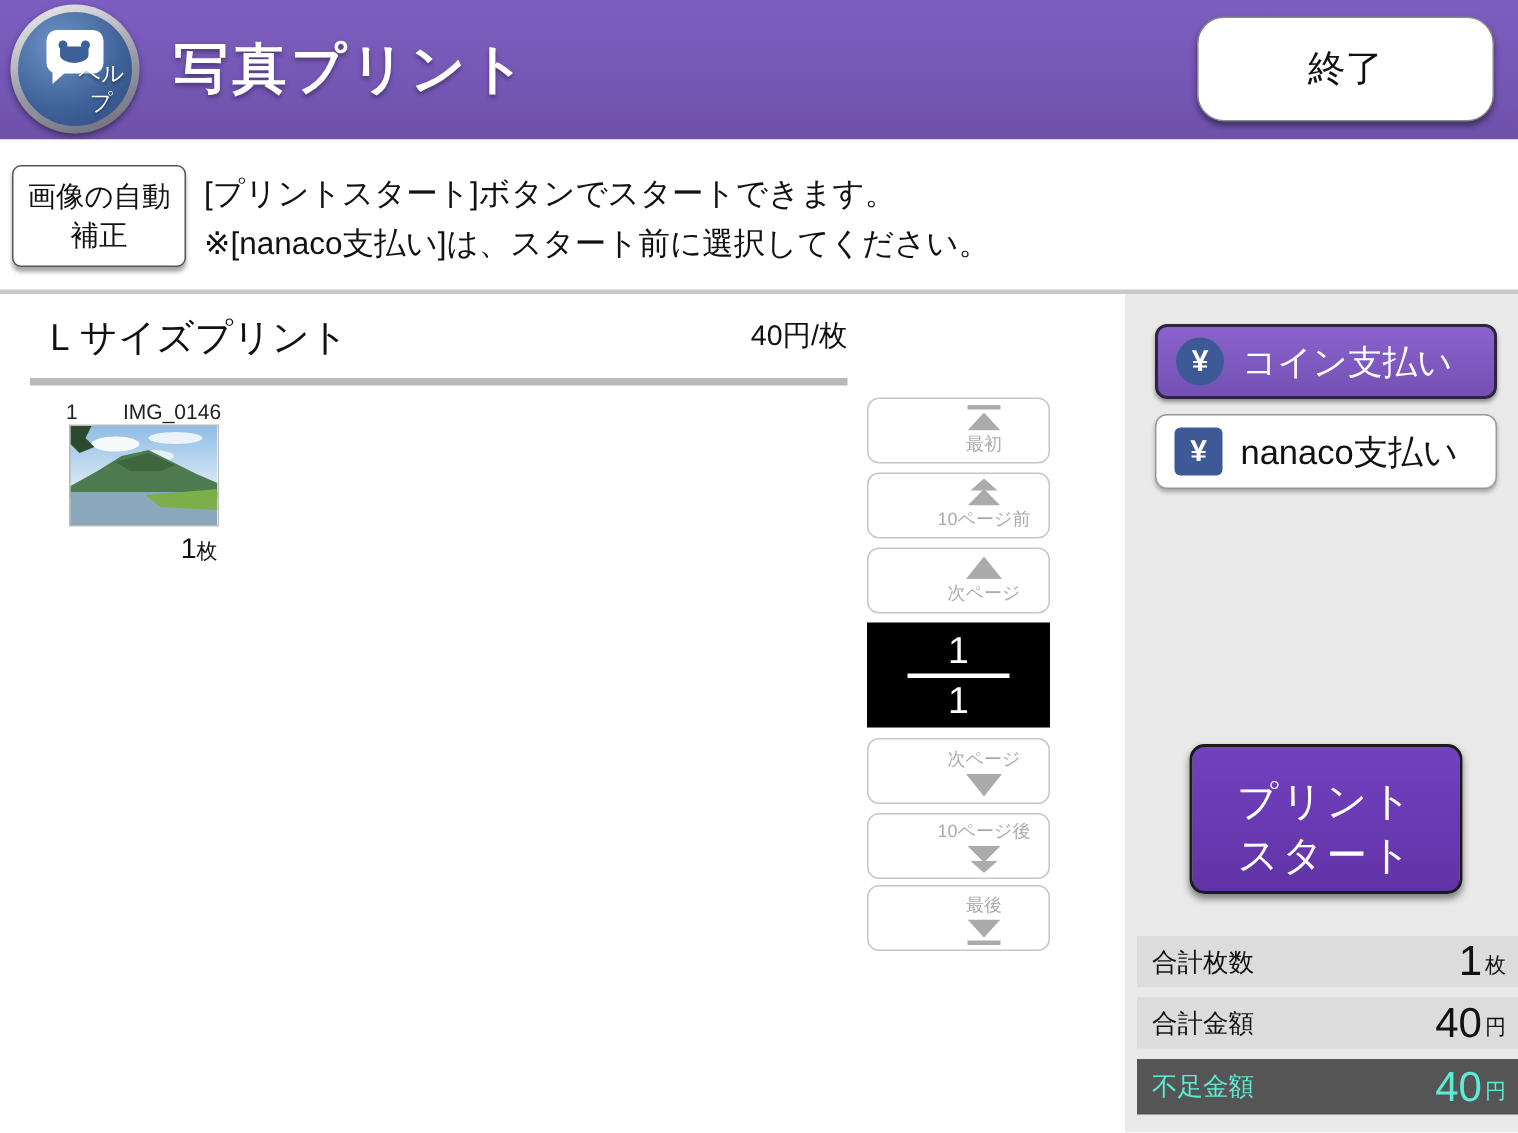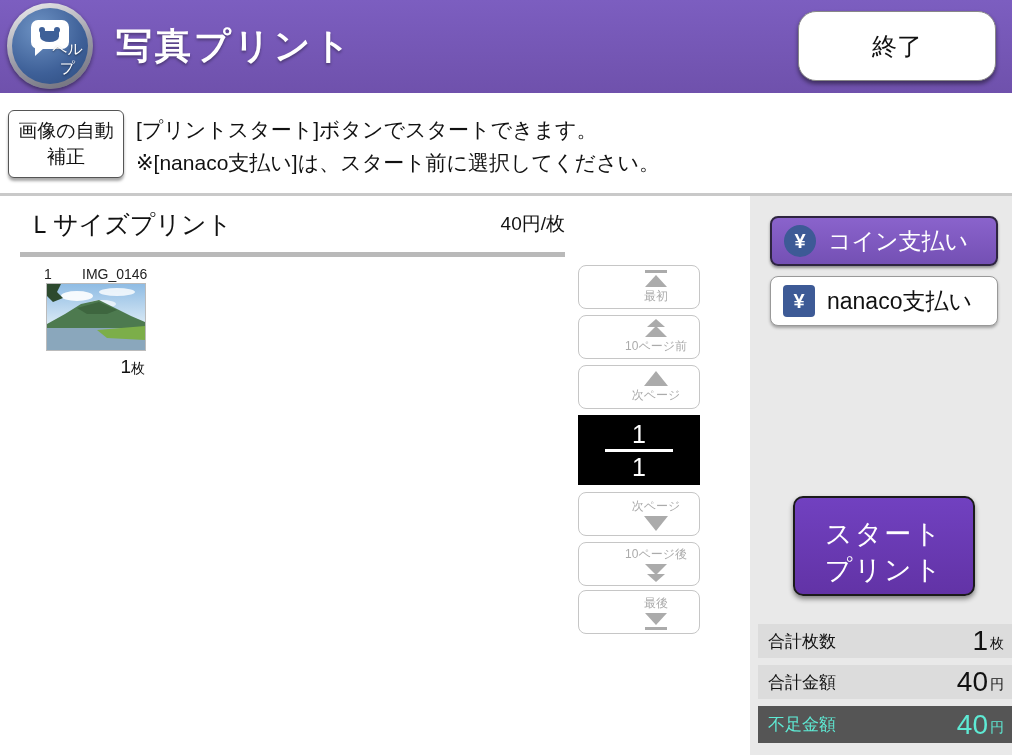--- a/index.html
+++ b/index.html
@@ -205,22 +205,22 @@
     <button class="pay-btn pay-coin">
       <span class="yen-circle">¥</span>
       <span class="pay-label">コイン支払い</span>
     </button>
     <button class="pay-btn pay-nanaco">
       <span class="yen-square">¥</span>
       <span class="pay-label">nanaco支払い</span>
     </button>
 
     <button class="start-btn">
+      <div>プリント</div>
       <div>スタート</div>
-      <div>プリント</div>
     </button>
 
     <div class="totals">
       <div class="t-row" style="top:0;">
         <span class="t-label">合計枚数</span>
         <span class="t-value">1</span>
         <span class="t-unit">枚</span>
       </div>
       <div class="t-row" style="top:41px;">
         <span class="t-label">合計金額</span>

